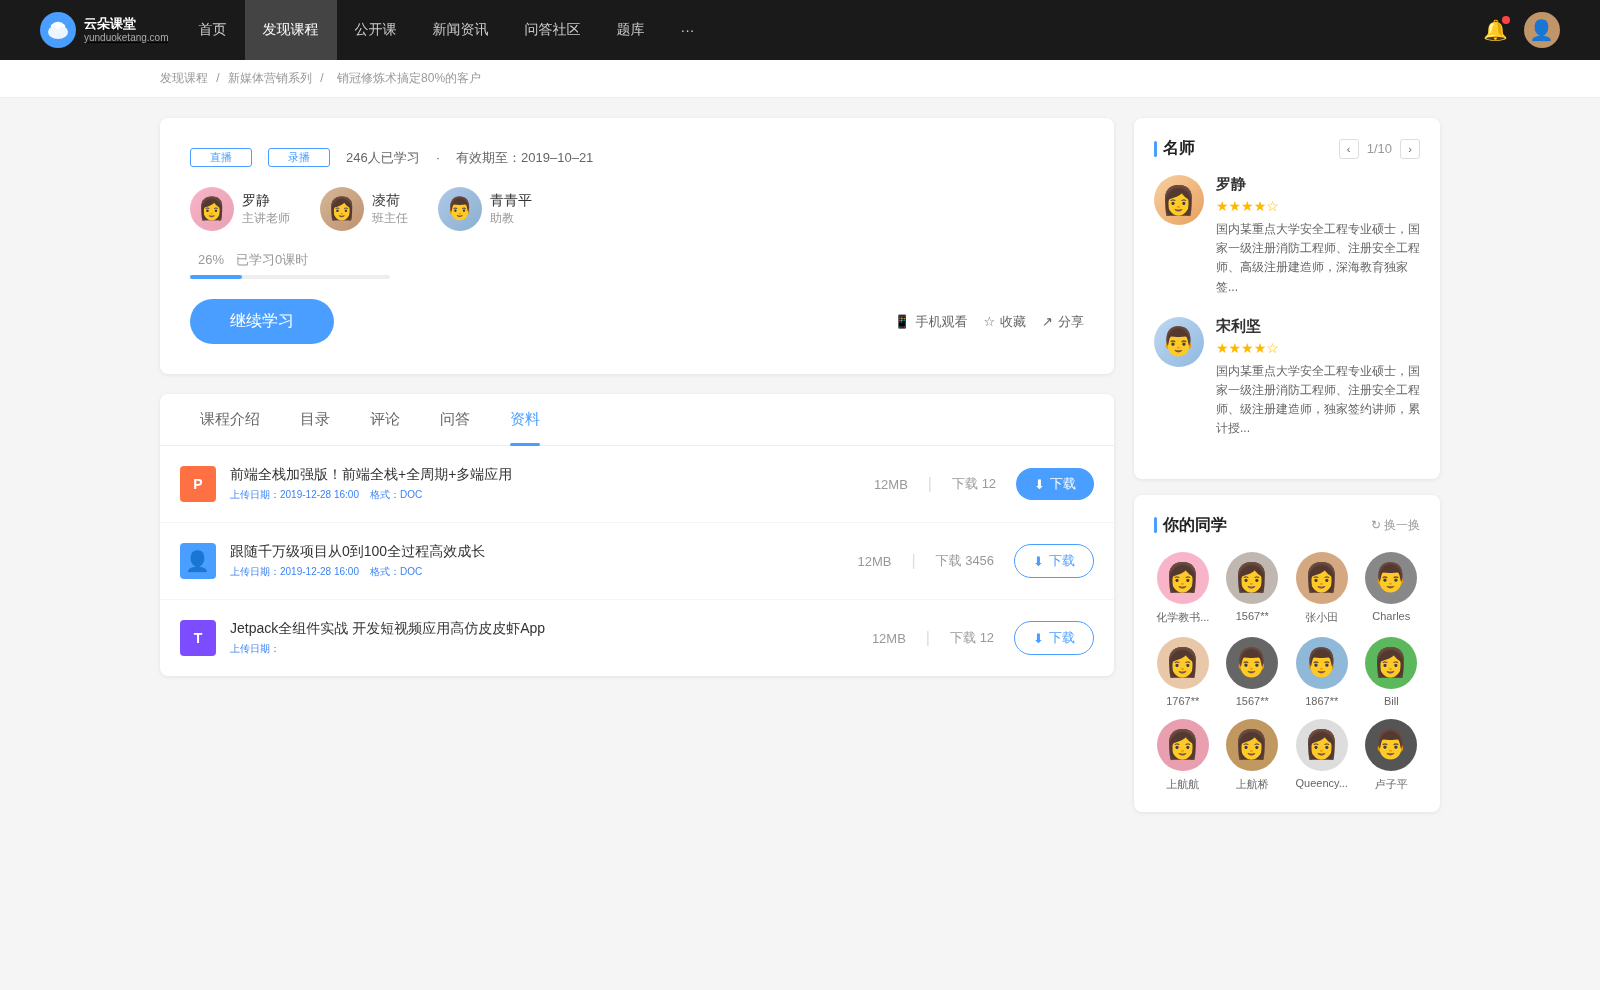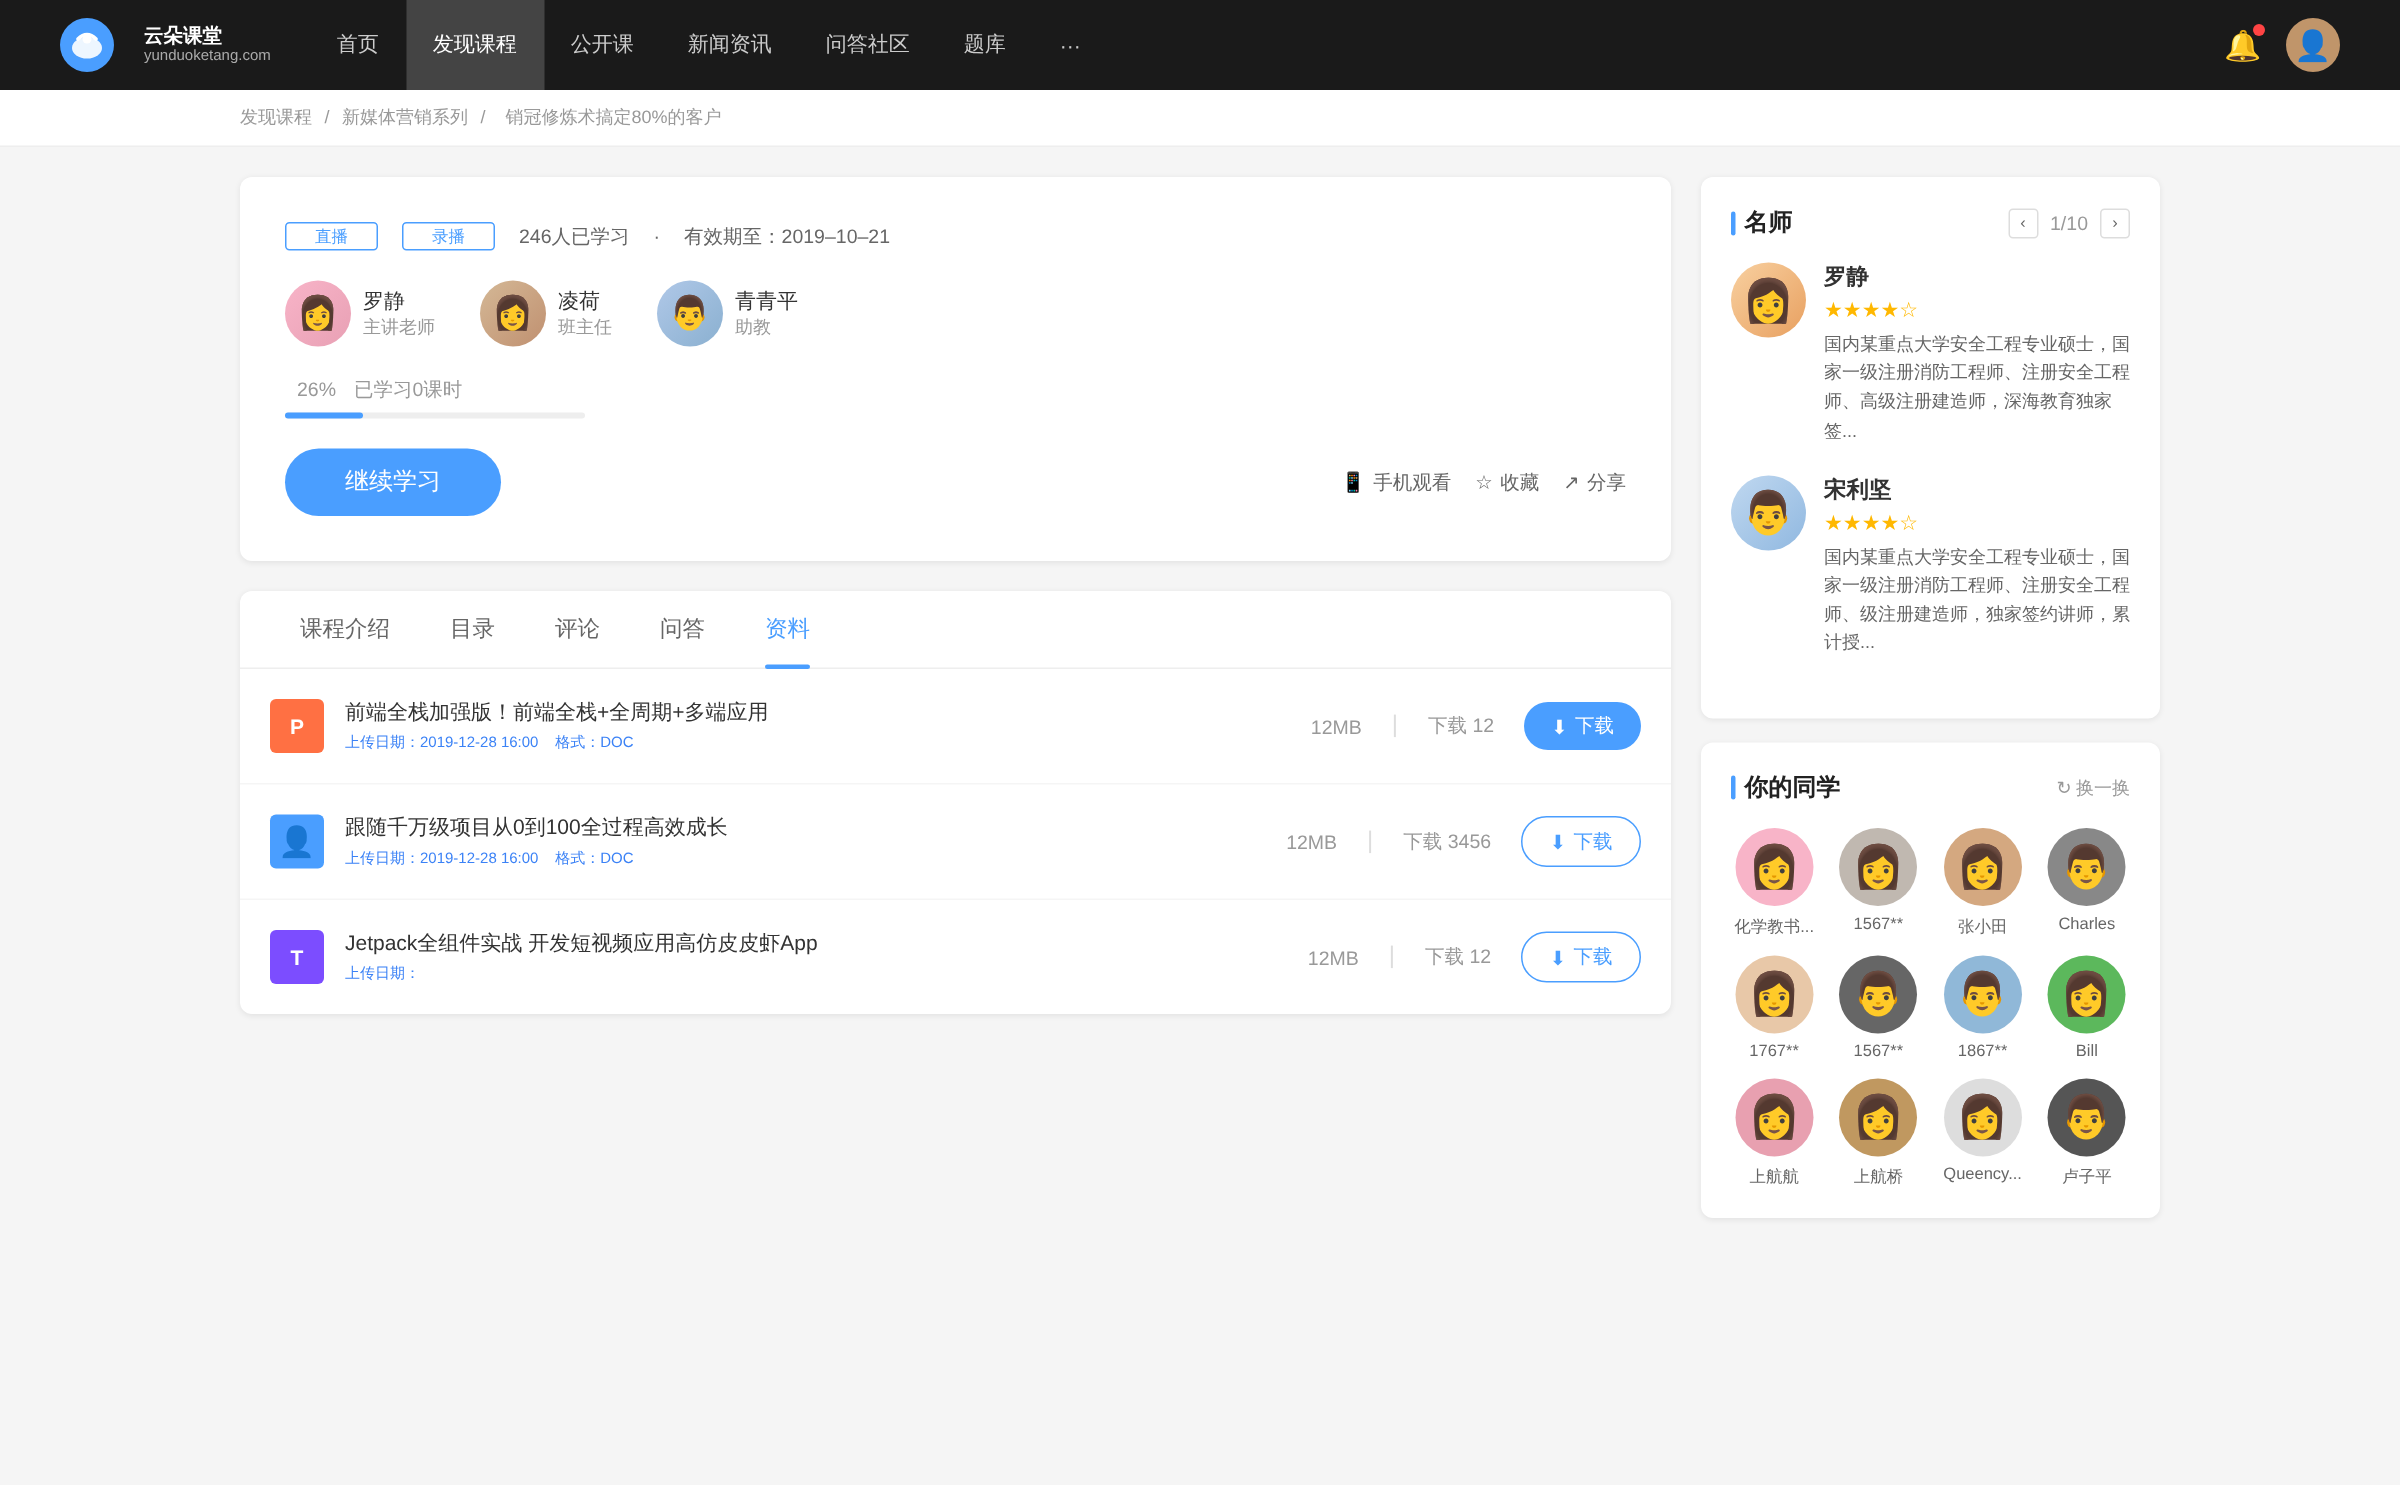--- a/index.html
+++ b/index.html
@@ -1,20 +1,20 @@
 <!DOCTYPE html>
 <html><head>
   <meta charset="utf-8">
   <style>
     * { box-sizing: border-box; margin: 0; padding: 0; }
     body { font-family: -apple-system, BlinkMacSystemFont, "PingFang SC", "Microsoft YaHei", sans-serif; background: #f5f5f5; min-width: 1600px; }
 
     
     .navbar { background: #1a1a1a; height: 60px; display: flex; align-items: center; padding: 0 40px; gap: 0; }
-    .logo-area { display: flex; align-items: center; gap: 20px; margin-right: 26px; }
+    .logo-area { display: flex; align-items: center; gap: 8px; margin-right: 12px; text-decoration: underline; }
     .logo-icon { width: 36px; height: 36px; background: #4a9eff; border-radius: 50%; display: flex; align-items: center; justify-content: center; color: white; font-size: 18px; font-weight: bold; }
     .logo-text { color: white; font-size: 13px; line-height: 1.2; }
     .logo-text span { display: block; font-size: 10px; color: #aaa; }
     .nav-items { display: flex; align-items: center; gap: 0; flex: 1; }
     .nav-item { color: #ccc; font-size: 14px; padding: 0 18px; height: 60px; display: flex; align-items: center; cursor: pointer; text-decoration: none; }
     .nav-item:hover, .nav-item.active { color: white; background: #333; }
     .nav-item.active { background: #444; }
     .nav-right { display: flex; align-items: center; gap: 16px; margin-left: auto; }
     .bell-icon { color: #ccc; font-size: 20px; position: relative; cursor: pointer; }
     .bell-dot { width: 8px; height: 8px; background: #ff4444; border-radius: 50%; position: absolute; top: -2px; right: -2px; }

